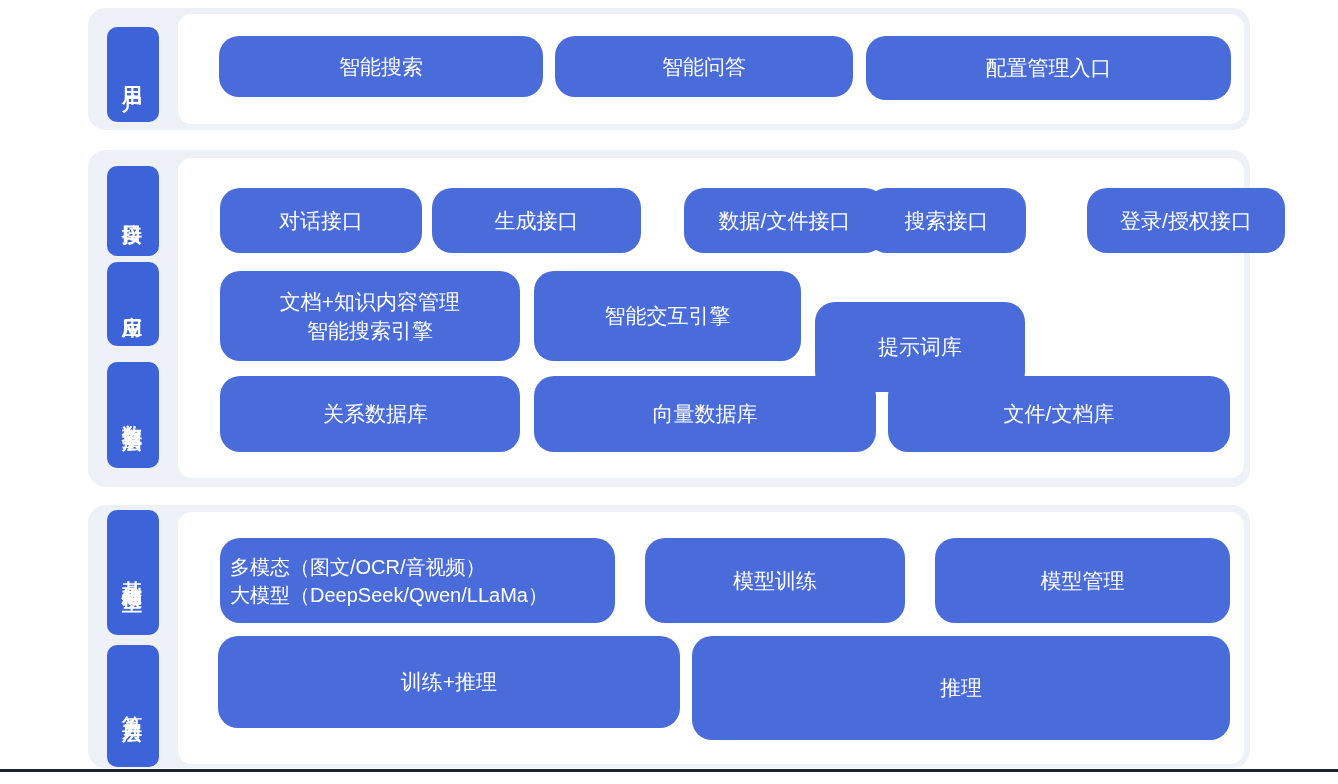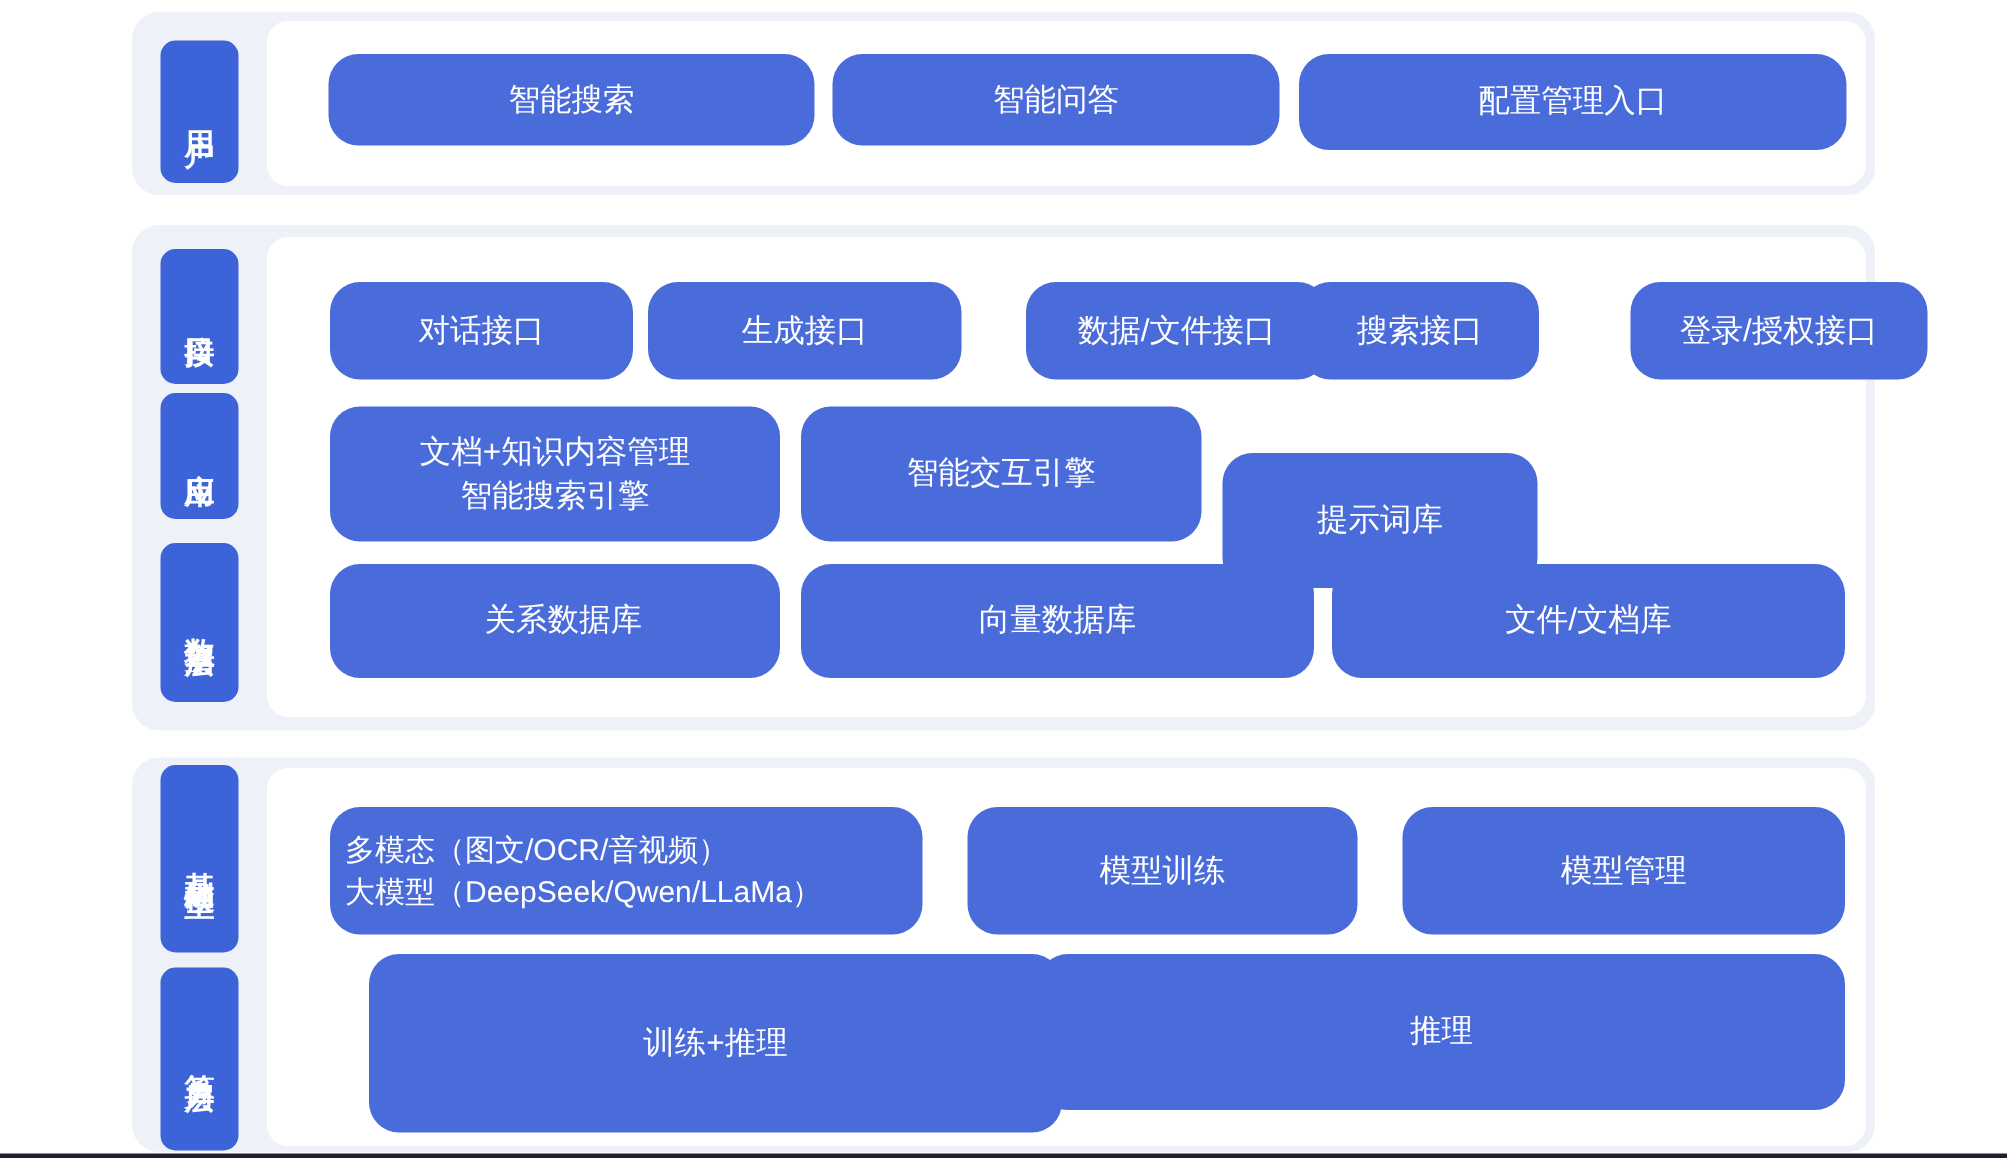--- a/index.html
+++ b/index.html
@@ -106,18 +106,18 @@
     <div class="inner" style="left:90px; top:7px; width:1066px; height:252px;"></div>
   </div>
   <div class="tab" style="left:107px; top:510px; width:52px; height:125px;">基础模型</div>
   <div class="tab" style="left:107px; top:645px; width:52px; height:122px;">算力层</div>
 
   <div class="block align-left" style="left:220px; top:538px; width:395px; height:85px;">多模态（图文/OCR/音视频）
 大模型（DeepSeek/Qwen/LLaMa）</div>
   <div class="block" style="left:645px; top:538px; width:260px; height:85px;">模型训练</div>
   <div class="block" style="left:935px; top:538px; width:295px; height:85px;">模型管理</div>
 
-  <div class="block" style="left:218px; top:636px; width:462px; height:119px;margin-left:28px;">训练+推理</div>
+  <div class="block" style="left:218px; top:636px; width:462px; height:92px;">训练+推理</div>
   <div class="block" style="left:692px; top:636px; width:538px; height:104px;">推理</div>
 
   <div class="footer-line"></div>
 
 </div>
 
 </body></html>

